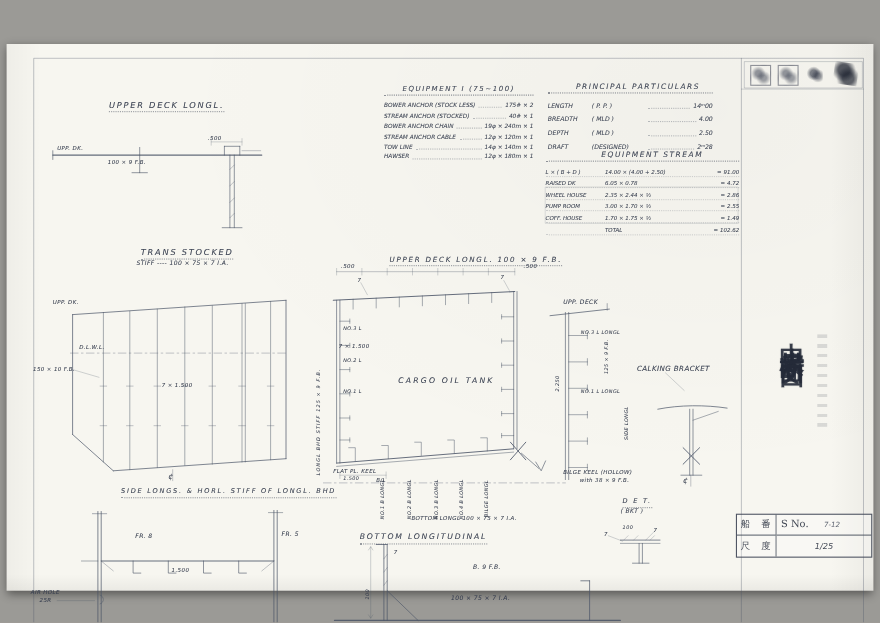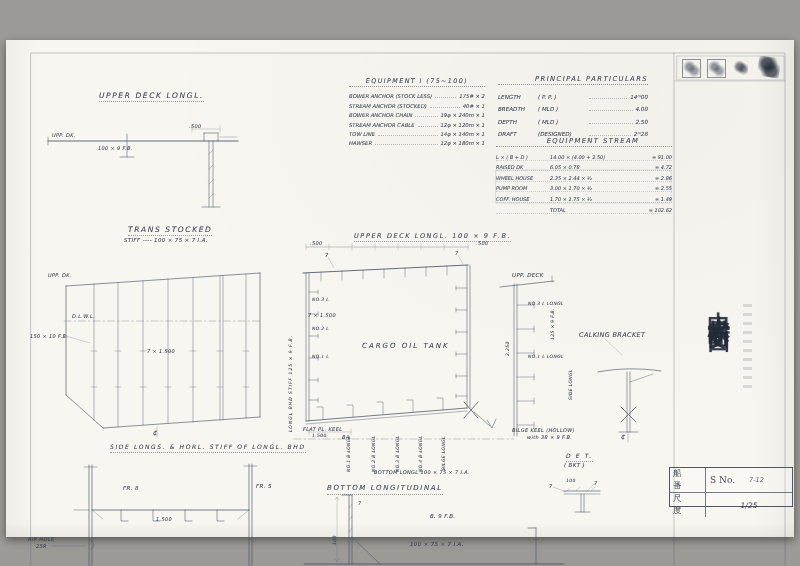--- a/index.html
+++ b/index.html
@@ -30,21 +30,21 @@
   
   .tbl{position:absolute;font-style:italic;color:rgba(56,64,80,.92);
        text-shadow:0 0 .6px rgba(56,64,80,.3);}
   .tbl-title{text-align:center;white-space:nowrap;letter-spacing:1.4px;font-size:6.8px;
        border-bottom:1px dotted rgba(56,64,80,.55);padding-bottom:1px;margin-bottom:3px;}
   .erow,.prow,.nrow{display:flex;align-items:flex-end;}
   .efill{flex:1;border-bottom:1px dotted rgba(70,78,94,.35);margin:0 3px 1px 3px;}
   .equipment{left:343px;top:37px;width:136px;}
   .equipment .erow{height:9.4px;font-size:5.3px;}
   .particulars{left:492px;top:35px;width:150px;}
-  .particulars .tbl-title{padding-left:14px;text-align:right;}
+  .particulars .tbl-title{padding-left:14px;}
   .particulars .prow{height:12.2px;font-size:5.6px;}
   .pname{width:40px;white-space:nowrap;}
   .pparen{width:48px;white-space:nowrap;}
   .pval{white-space:nowrap;}
   .equipnum{left:490px;top:97px;width:176px;}
   .equipnum .tbl-title{padding-left:18px;}
   .equipnum .nrow{height:9.6px;font-size:5px;border-bottom:1px dotted rgba(70,78,94,.22);}
   .nname{width:54px;white-space:nowrap;}
   .ncalc{flex:1;white-space:nowrap;}
   .nval{white-space:nowrap;}
@@ -62,21 +62,21 @@
   .vtitle{position:absolute;left:699px;top:254px;writing-mode:vertical-rl;text-orientation:upright;
       font-family:"DejaVu Serif",serif;font-size:22px;letter-spacing:4px;font-weight:bold;
       color:rgba(36,42,56,.85);text-shadow:0 0 1px rgba(36,42,56,.4);}
   .pencil{position:absolute;left:737px;top:264px;width:9px;height:84px;opacity:.4;filter:blur(.7px);
       background:repeating-linear-gradient(180deg, rgba(95,100,110,.5) 0 3px, transparent 3px 9px);}
   
   .tblock{position:absolute;left:663px;top:427px;width:122px;height:38px;
       border:1.4px solid rgba(50,58,74,.85);display:grid;grid-template-columns:36px 1fr;
       grid-template-rows:1fr 1fr;background:rgba(255,255,255,.25);}
   .tcell{display:flex;align-items:center;color:rgba(45,52,66,.9);}
-  .tkanji{justify-content:center;font-family:Liberation Mono, monospace;font-size:8.5px;letter-spacing:4px;
+  .tkanji{justify-content:center;font-family:Liberation Serif, serif;font-size:8.5px;letter-spacing:4px;
       border-right:.8px solid rgba(60,68,82,.7);padding-left:3px;}
   .tb1{border-bottom:.8px solid rgba(60,68,82,.7);}
   .tsno{font-family:"DejaVu Serif",serif;font-size:9px;padding-left:4px;}
   .tsnoval{font-style:italic;font-size:6.5px;margin-left:14px;color:rgba(56,64,80,.8);}
   .tscale{justify-content:center;font-style:italic;font-size:7.5px;}
 </style>
 </head>
 <body>
 
 <div class="scene">

